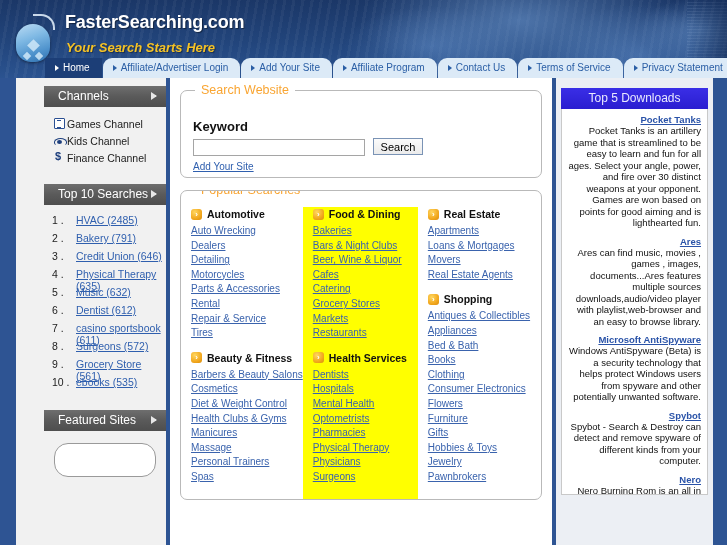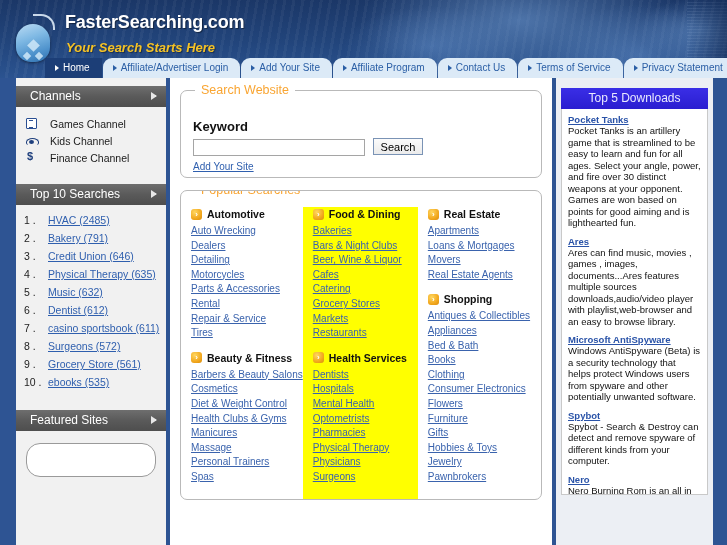--- a/index.html
+++ b/index.html
@@ -96,20 +96,21 @@
 
   
   #page {
     position:relative;
     width:727px; height:467px;
     background:#2e5493;
   }
   #left-col {
     position:absolute; left:16px; top:0; width:150px; bottom:0;
     background:#f1f1f1;
+    padding-left:28px;
   }
   #center-col {
     position:absolute; left:170px; top:0; width:382px; bottom:0;
     background:#ffffff;
   }
   #right-col {
     position:absolute; left:556px; top:0; width:157px; bottom:0;
     background:#eceff4;
   }
 
@@ -131,21 +132,21 @@
     border-top:4px solid transparent;
     border-bottom:4px solid transparent;
   }
   .side-head .ha::before{
     content:""; position:absolute; left:-6px; top:-1px;
     width:5px;height:2px;background:#e7e7e7;
   }
 
   .channel-list { padding:8px 0 10px 10px; }
   .channel-row {
-    display:flex; align-items:center; gap:13px;
+    display:flex; align-items:center; gap:2px;
     height:17px; color:#1b1b1b; font-size:10.5px; cursor:pointer;
   }
   .ico { width:11px; height:11px; position:relative; flex:none; }
   .ico-games {
     border:1.5px solid #2a4f93; border-radius:1px;
     background:#ffffff;
   }
   .ico-games::before{
     content:""; position:absolute; left:1.5px; top:1px; width:4.5px; height:6px;
     border-top:1.5px solid #2a4f93; border-bottom:1.5px solid #2a4f93;
@@ -256,21 +257,21 @@
     background:#2a20d8;
     background: linear-gradient(180deg,#3a2ee6 0%,#2a1ed0 100%);
     color:#e9e9ff; font-size:12px; text-align:center;
   }
   #dl-body {
     margin:0 5px; padding:5px 6px 6px 6px;
     background:#ffffff;
     border:1px solid #c9c9c9; border-top:none;
     height:386px; overflow:hidden;
   }
-  .dl-item { margin-bottom:7px; }
+  .dl-item { margin-bottom:7px;text-align:right; }
   .dl-title {
     display:block; color:#2a53a8; font-size:9.5px;
     text-decoration:underline; cursor:pointer; font-weight:bold;
   }
   .dl-desc { font-size:9.5px; color:#111; line-height:11.5px; }
 </style>
 </head>
 <body>
 
 <div id="banner">

